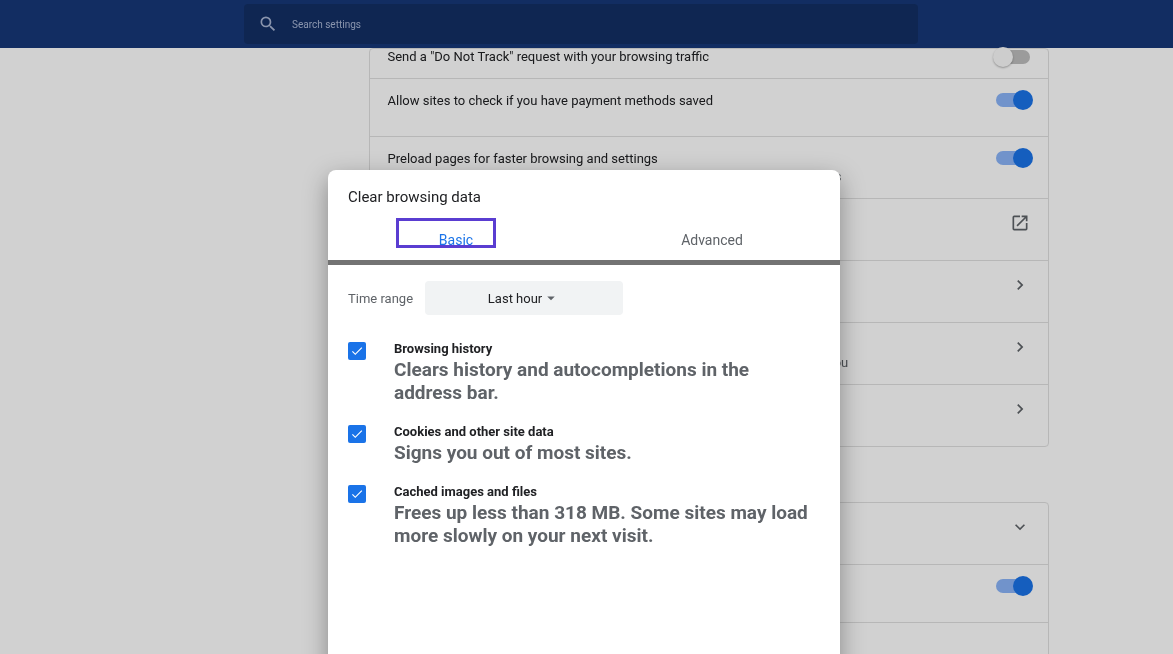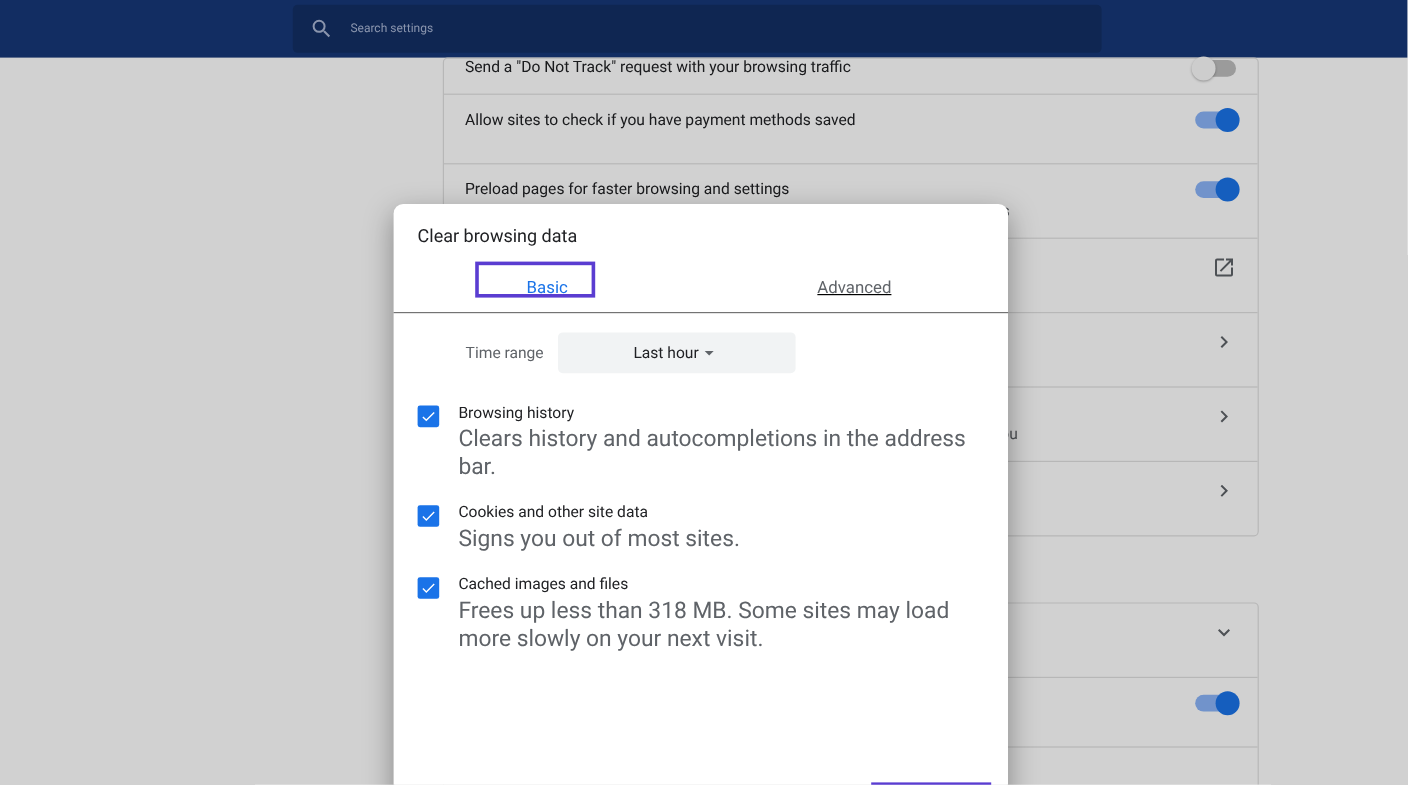--- a/index.html
+++ b/index.html
@@ -30,32 +30,32 @@
 .section-header { font-size: 13px; color: #5f6368; padding: 0 4px 12px; }
 
 .radio-circle { width: 16px; height: 16px; border: 2px solid #1a73e8; border-radius: 50%; display: inline-flex; align-items: center; justify-content: center; margin-right: 12px; }
 .radio-circle::after { content: ''; width: 8px; height: 8px; background: #1a73e8; border-radius: 50%; }
 
 
 .scrim { position: absolute; inset: 0; background: rgba(0,0,0,.18); }
 
 .dialog { position: absolute; top: 170px; left: 328px; width: 512px; background: #fff; border-radius: 8px; box-shadow: 0 8px 24px rgba(0,0,0,.35); padding-bottom: 18px; }
 .dialog-title { font-size: 15px; color: #202124; padding: 18px 20px 16px; }
-.tabs { display: flex; border-bottom: 1px solid #737373; text-decoration: underline; }
+.tabs { display: flex; border-bottom: 5px solid #737373; }
 .tab { flex: 1; text-align: center; padding: 10px 0 12px; font-size: 14px; cursor: pointer; }
 .tab.active { color: #1a73e8; }
 .tab.inactive { color: #5f6368; }
 .tab-hl { position: absolute; border: 3px solid #5a3dd1; pointer-events: none; }
 
 .range-row { display: flex; align-items: center; gap: 12px; padding: 16px 20px; }
-.range-label { font-size: 13px; color: #5f6368; margin-left: 40px; }
+.range-label { font-size: 13px; color: #5f6368; }
 .select { background: #f1f3f4; border-radius: 4px; padding: 8px 10px; width: 198px; display: flex; align-items: center; justify-content: center; font-size: 13px; color: #202124; }
 .select svg { width: 18px; height: 18px; fill: #5f6368; }
 
-.check-row { display: flex; gap: 16px; padding: 10px 20px; }
+.check-row { display: flex; gap: 28px; padding: 10px 20px; font-weight: bold; }
 .checkbox { width: 18px; height: 18px; background: #1a73e8; border-radius: 2px; display: flex; align-items: center; justify-content: center; flex-shrink: 0; margin-top: 1px; }
 .checkbox svg { width: 14px; height: 14px; fill: #fff; }
 .check-text .t { font-size: 13px; color: #202124; }
 .check-text .s { font-size: 19px; color: #5f6368; margin-top: 2px; }
 
 .dialog-actions { display: flex; justify-content: flex-end; gap: 12px; padding: 14px 20px 0; margin-top: 90px; }
 .btn { font-size: 18px; padding: 5px 18px; border-radius: 4px; cursor: pointer; }
 .btn-flat { border: 1px solid #dadce0; color: #1a73e8; background: #fff; }
 .btn-primary { background: #ef4444; color: #fff; border: none; }
 .primary-hl { position: absolute; border: 4px solid #5a3dd1; pointer-events: none; }

